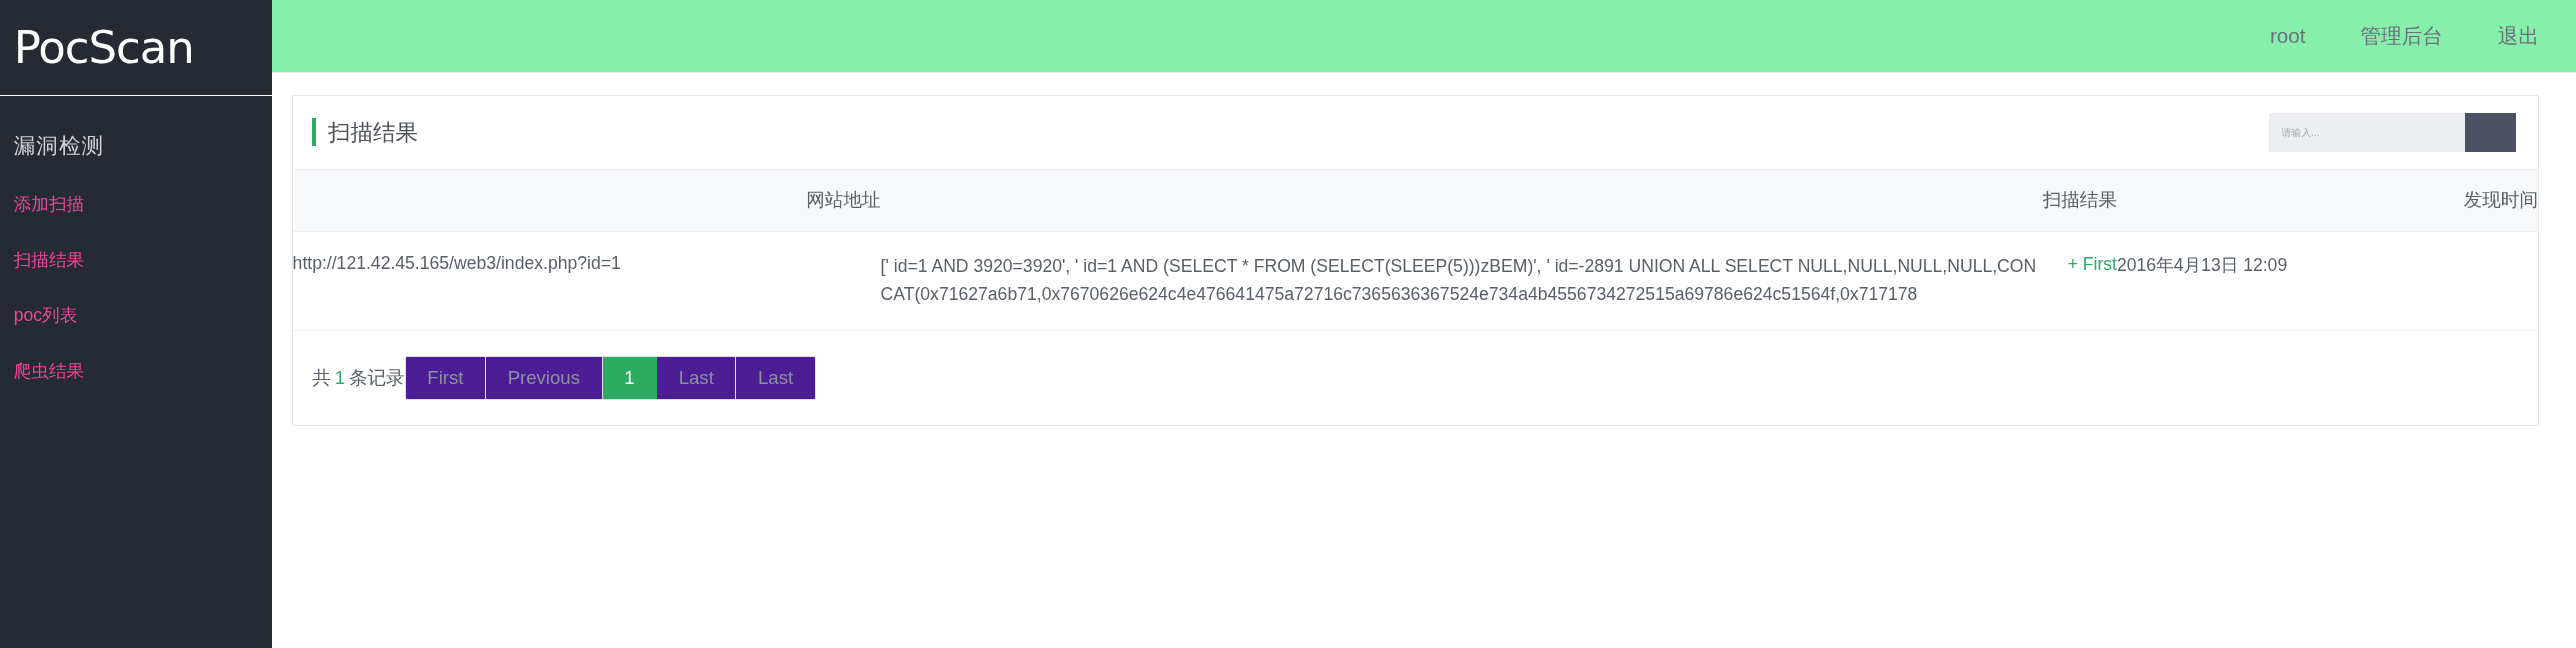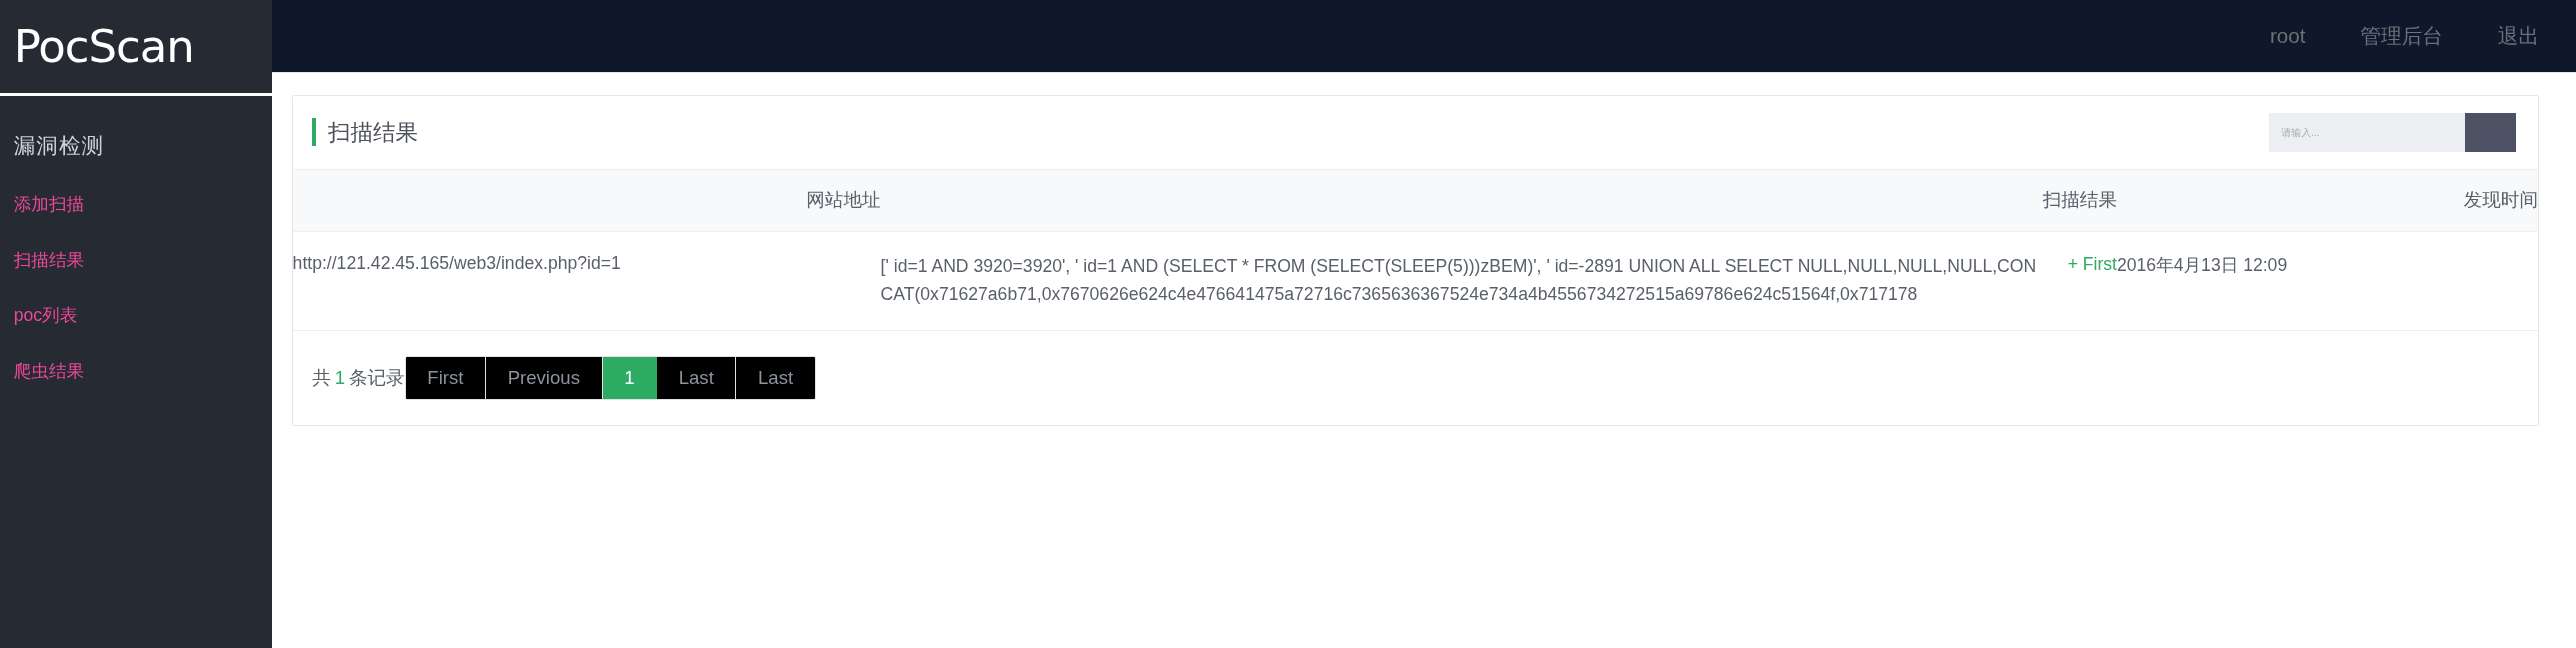--- a/index.html
+++ b/index.html
@@ -18,21 +18,21 @@
     flex: 0 0 272px;
     background: #262a33;
     height: 649px;
     position: relative;
   }
   .brand {
     height: 96px;
     display: flex;
     align-items: center;
     padding-left: 13.7px;
-    border-bottom: 3px solid #ffffff;
+    border-bottom: 1px solid #ffffff;
   }
   .brand-text {
     color: #ffffff;
     font-size: 45px;
     letter-spacing: -1px;
     font-family: "DejaVu Sans", sans-serif;
     font-weight: 400;
   }
   .nav { padding-top: 35px; }
   .nav-title {
@@ -55,21 +55,21 @@
 
   
   .main {
     flex: 1 1 auto;
     background: #ffffff;
     height: 649px;
     position: relative;
   }
   .topbar {
     height: 73px;
-    background: #0f172a;
+    background: #86efac;
     border-bottom: 1px solid #e7e7e7;
     display: flex;
     align-items: center;
     justify-content: flex-end;
     padding-right: 37px;
   }
   .topbar-item {
     color: #6b7079;
     font-size: 20.6px;
     margin-left: 55px;
@@ -180,21 +180,21 @@
     background: #ffffff;
   }
   .rec-count { font-size: 18.6px; color: #5a6069; }
   .rec-count .num { color: #2eab63; padding: 0 3.9px; }
 
   .pager { display: flex; border: 1px solid #e0e2e6; border-radius: 2px; overflow: hidden; }
   .pager-item {
     padding: 9.8px 21.6px;
     font-size: 18.6px;
     color: #8d939c;
-    background: #000000;
+    background: #4c1d95;
     border-right: 1px solid #e0e2e6;
     cursor: pointer;
     white-space: nowrap;
   }
   .pager-item:last-child { border-right: none; }
   .pager-item.active {
     background: #2eab63;
     color: #ffffff;
     border-right-color: #2eab63;
   }

